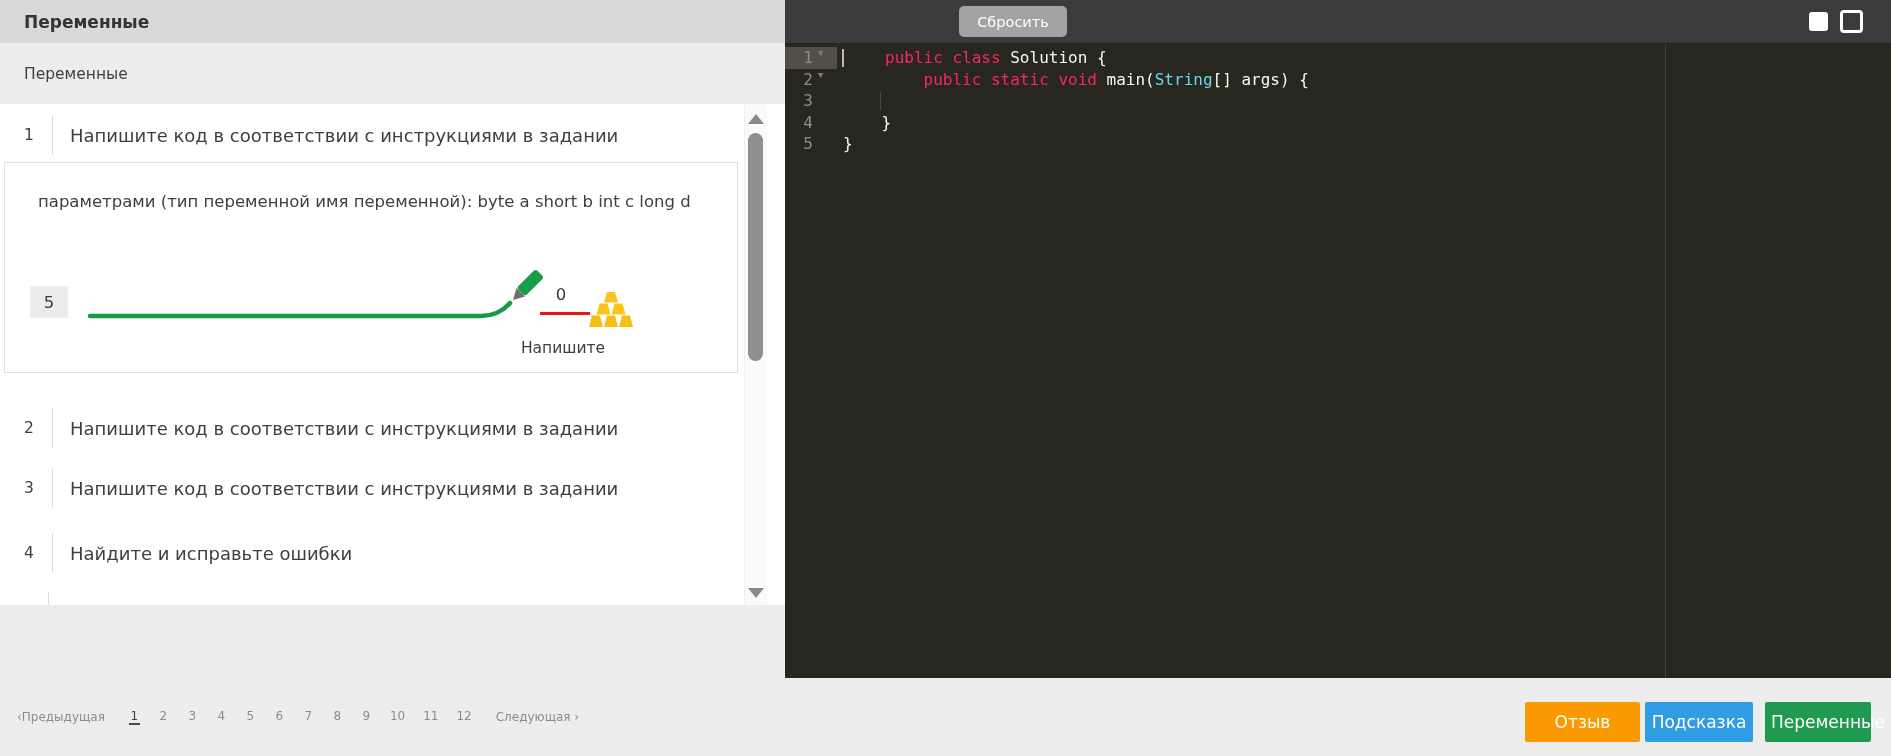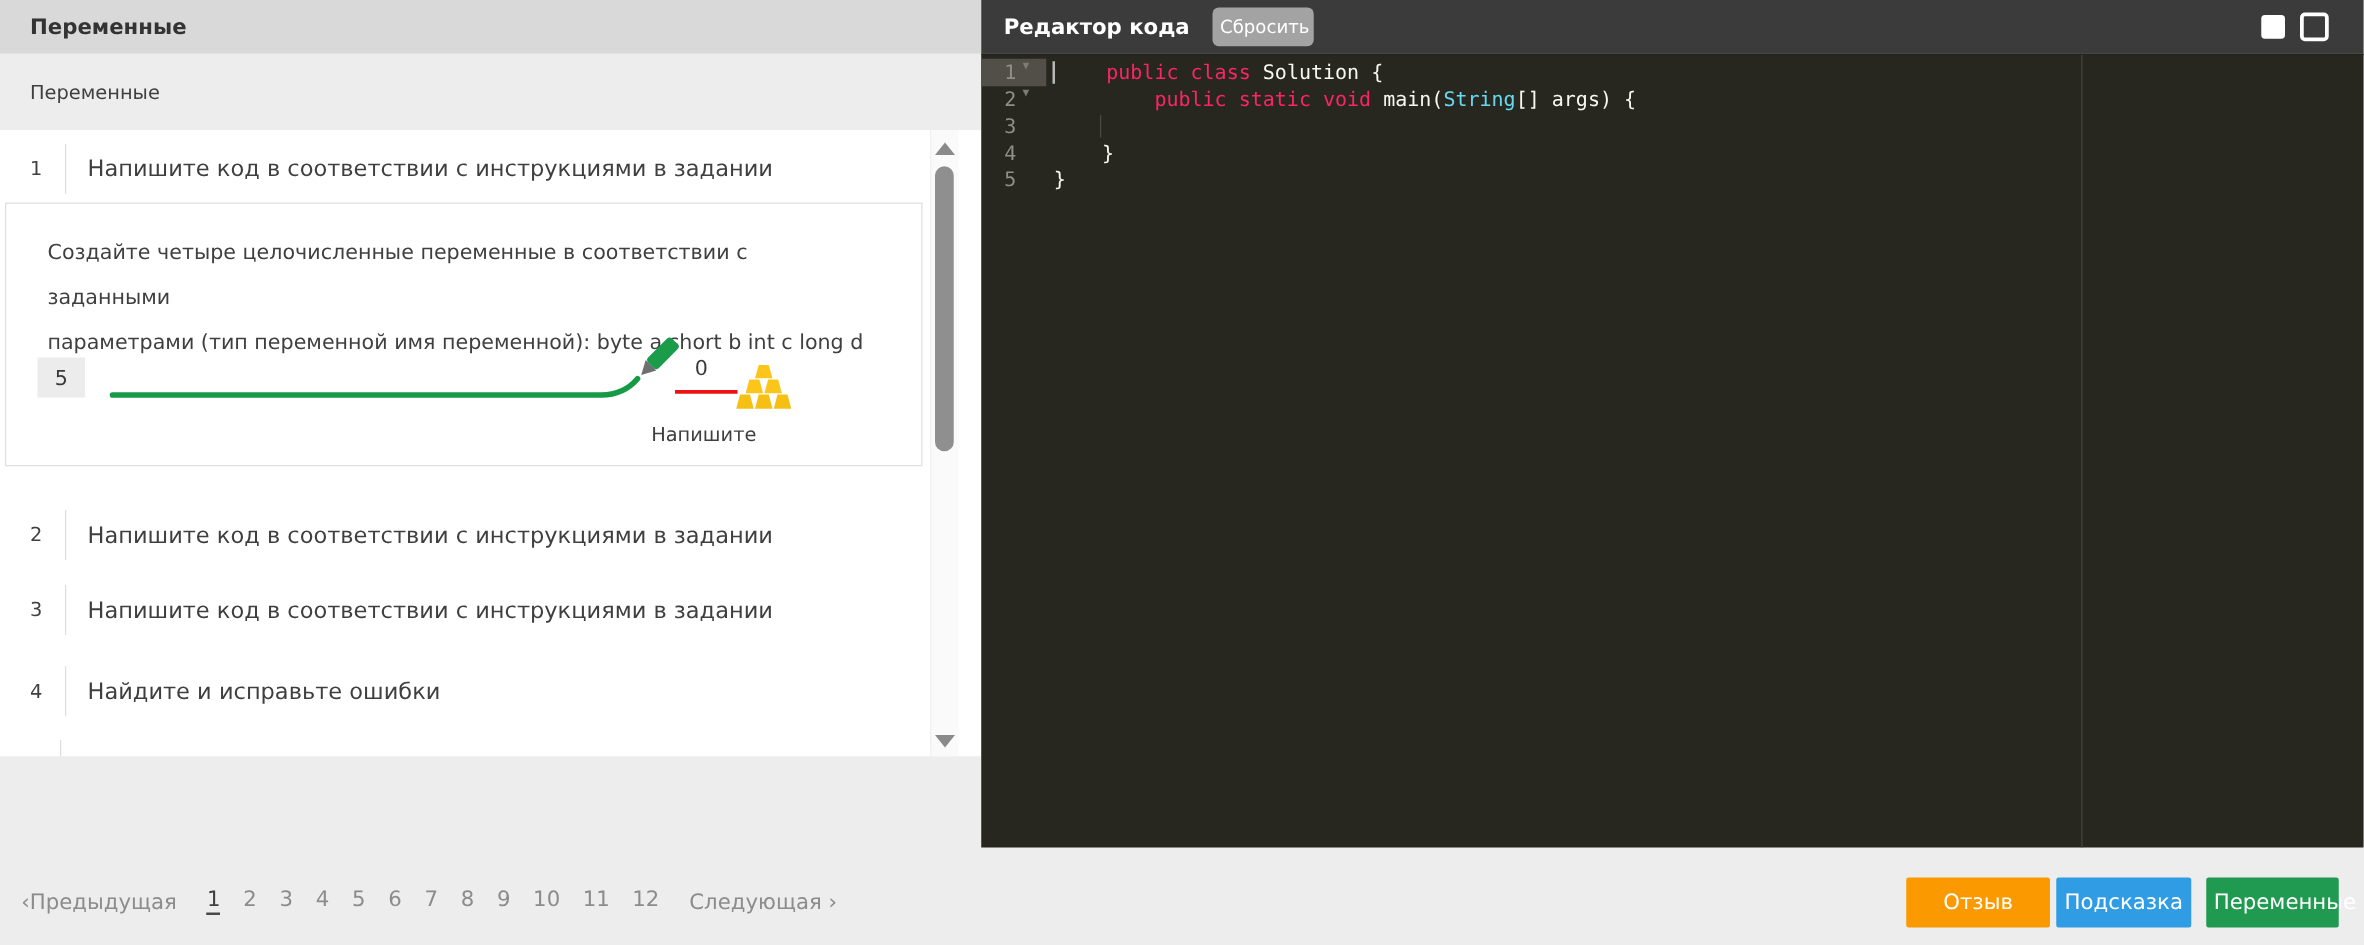--- a/index.html
+++ b/index.html
@@ -35,33 +35,33 @@
 
   .partial-divider{position:absolute;left:48px;top:488px;width:1px;height:13px;background:#ddd;}
 
   .scrollbar{position:absolute;left:744px;top:0;width:22px;height:501px;background:#fafafa;border-left:1px solid #f0f0f0;}
   .scroll-up,.scroll-down{position:absolute;left:3px;width:0;height:0;cursor:pointer;
              border-left:8px solid transparent;border-right:8px solid transparent;}
   .scroll-up{top:10px;border-bottom:10px solid #8a8a8a;}
   .scroll-down{bottom:7px;border-top:10px solid #8a8a8a;}
   .scroll-thumb{position:absolute;left:3px;top:29px;width:15px;height:228px;background:#8f8f8f;border-radius:8px;cursor:pointer;}
 
-  .pagination{position:absolute;left:17px;top:702px;height:30px;display:flex;align-items:flex-end;
-             font-size:17px;color:#8c8c8c;column-gap:18px;gap:16px;}
+  .pagination{position:absolute;left:17px;top:702px;height:30px;display:flex;align-items:center;
+             font-size:12px;color:#8c8c8c;column-gap:18px;gap:16px;}
   .page-prev{margin-right:8px;cursor:pointer;}
   .page-num{cursor:pointer;min-width:11px;text-align:center;}
   .page-num.current{color:#3f3f3f;border-bottom:2px solid #4a4a4a;padding-bottom:0px;}
   .page-next{margin-left:8px;cursor:pointer;}
 
   
   .right-panel{position:absolute;left:785px;top:0;width:1106px;height:756px;background:#ededed;}
   .editor-header{position:absolute;left:0;top:0;width:1106px;height:43px;background:#3b3b3b;}
   .editor-title{position:absolute;left:18px;top:0;height:43px;display:flex;align-items:center;
              color:#fff;font-size:17px;font-weight:bold;}
-  .reset-btn{position:absolute;left:185px;top:6px;width:81px;height:31px;background:#a3a3a3;border:none;
+  .reset-btn{position:absolute;left:174px;top:6px;width:108px;height:31px;background:#a3a3a3;border:none;
              border-radius:5px;color:#fff;font-size:14.5px;font-family:inherit;cursor:pointer;}
   .sq-filled{position:absolute;right:63px;top:12px;width:19px;height:19px;background:#fff;border-radius:3px;cursor:pointer;}
   .sq-outline{position:absolute;right:28px;top:10px;width:17px;height:17px;border:3px solid #fff;border-radius:4px;cursor:pointer;}
 
   .editor-body{position:absolute;left:0;top:43px;width:1106px;height:635px;background:#272720;overflow:hidden;
              border-top:1px solid #222;box-sizing:border-box;}
   .ruler{position:absolute;left:880px;top:0;height:635px;width:1px;background:#45453e;}
   .gutter{position:absolute;left:0;top:3px;width:52px;}
   .gutter-row{height:21.6px;position:relative;font-family:"DejaVu Sans Mono","Liberation Mono",monospace;
              font-size:16px;color:#8f8f87;}
@@ -100,21 +100,20 @@
     <div class="task-list">
 
       <div class="task-row r1">
         <span class="task-num">1</span>
         <span class="task-divider"></span>
         <span class="task-title">Напишите код в соответствии с инструкциями в задании</span>
       </div>
 
       <div class="task-card">
         <div class="card-desc">
-          <div>Создайте четыре целочисленные переменные в соответствии с заданными</div>
           <div>параметрами (тип переменной имя переменной): byte a short b int c long d</div>
         </div>
 
         <div class="attempts-count">5</div>
 
         <svg class="attempts-svg" width="470" height="52">
           <path d="M 9 36 H 400 Q 418 36 429 23" fill="none" stroke="#169a46" stroke-width="4.5" stroke-linecap="round"></path>
           <g transform="translate(432,20) rotate(-45)">
             <polygon points="0,0 11,-6 11,6" fill="#6f6f6f"></polygon>
             <rect x="11" y="-6" width="27" height="12" rx="3" fill="#1b9c4b"></rect>
@@ -179,21 +178,20 @@
           <span class="page-num">11</span>
           <span class="page-num">12</span>
         </span>
       <span class="page-next">Следующая ›</span>
     </div>
   </div>
 
   <div class="right-panel">
 
     <div class="editor-header">
-      <div class="editor-title">Редактор кода</div>
       <button class="reset-btn">Сбросить</button>
       <div class="sq-filled"></div>
       <div class="sq-outline"></div>
     </div>
 
     <div class="editor-body">
       <div class="ruler"></div>
       <div class="gutter" id="gutter">
           <div class="gutter-row active">
             <span class="ln">1</span>

